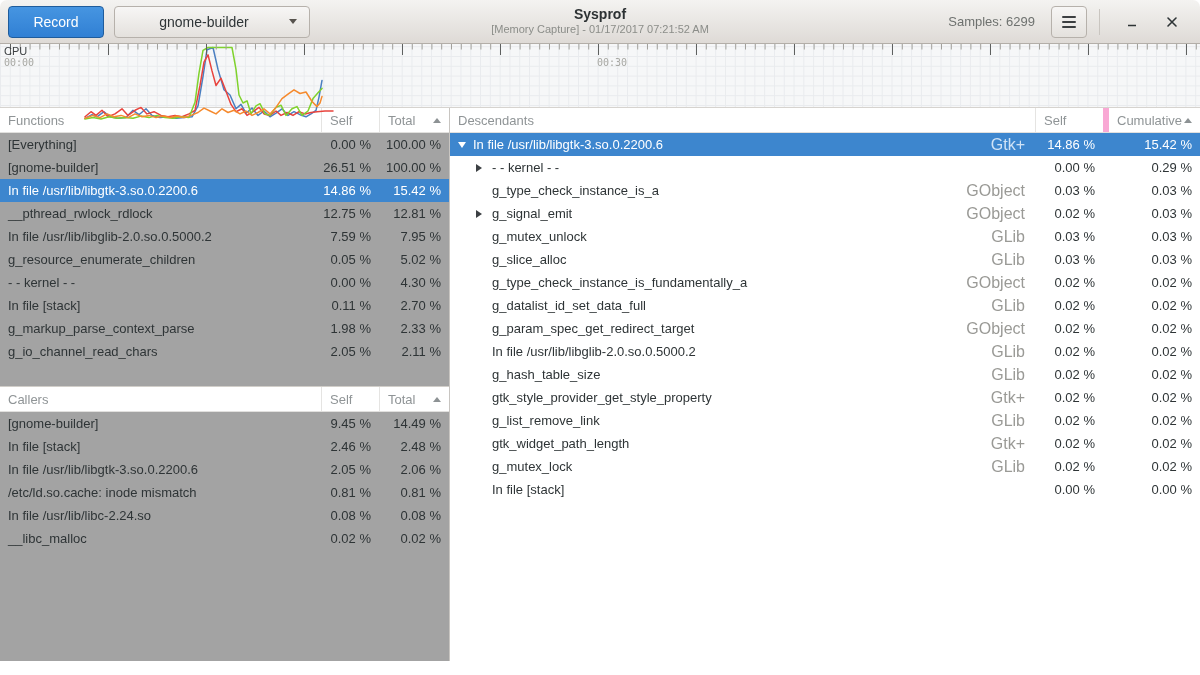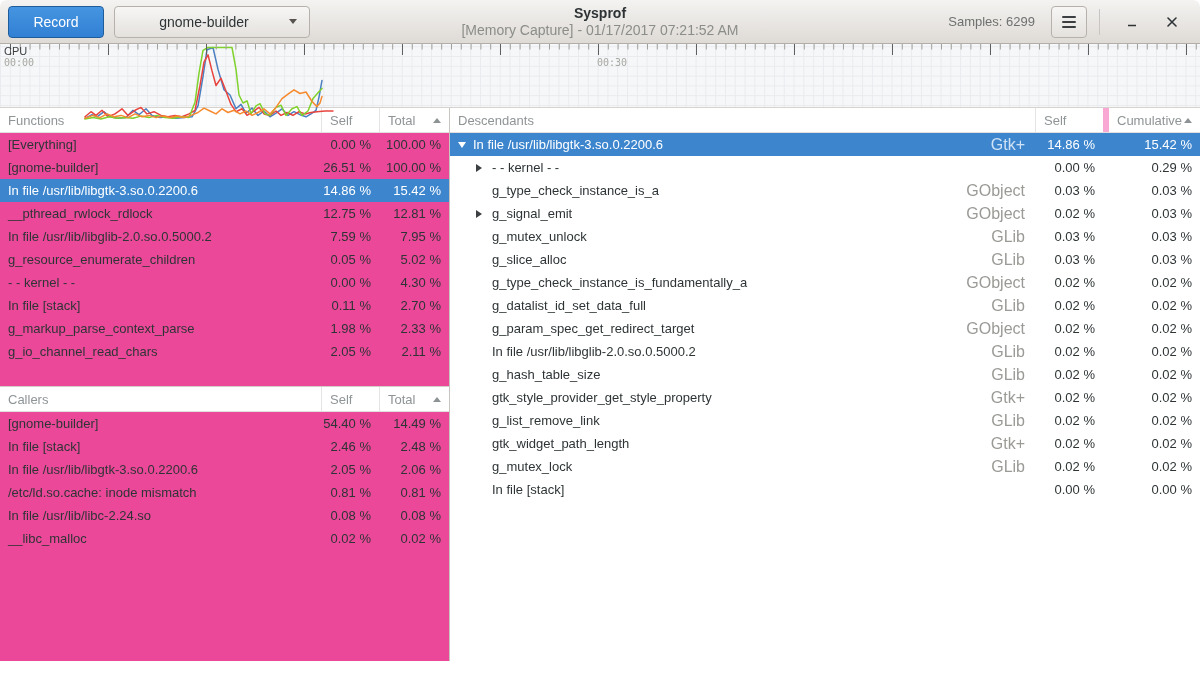--- a/index.html
+++ b/index.html
@@ -22,21 +22,21 @@
   }
   .btn.suggested{
     width:96px;color:#ffffff;border-color:#1f5c9c;
     background:linear-gradient(to bottom,#4695e1,#3180d4);
   }
   .btn.combo{width:196px;padding:0 12px;}
   .btn.combo .lbl{flex:1;text-align:center;}
   .caret{width:0;height:0;border-left:4px solid transparent;border-right:4px solid transparent;border-top:5px solid #57534e;margin-left:8px;}
   .titlebox{position:absolute;left:50%;top:50%;transform:translate(-50%,-50%);text-align:center;line-height:1.25;pointer-events:none;}
   .title{font-size:14px;font-weight:bold;color:#2d3234;}
-  .subtitle{font-size:14px;color:#8b8d89;}
+  .subtitle{font-size:11px;color:#8b8d89;}
   .hdr-right{margin-left:auto;display:flex;align-items:center;}
   .samples{font-size:13px;color:#6e716f;margin-right:16px;}
   .btn.menu{width:36px;}
   .hamburger{display:flex;flex-direction:column;gap:3px;}
   .hamburger i{display:block;width:14px;height:2px;background:#3c3f41;border-radius:1px;}
   .vsep{width:1px;height:26px;background:#c9c5c0;margin:0 12px 0 12px;display:inline-block;}
   .winbtn{width:28px;height:28px;border:none;background:transparent;display:flex;align-items:center;justify-content:center;margin:0 6px;cursor:default;padding:0;}
   
   .cpu{
     position:relative;height:64px;box-sizing:border-box;
@@ -46,21 +46,21 @@
       linear-gradient(to bottom,#e9ebee 1px,transparent 1px);
     background-size:9.8px 9.8px;background-position:0 12px;
     border-bottom:1px solid #d6d3cf;
   }
   .cpu svg{position:absolute;left:0;top:0;}
   .cpu-label{position:absolute;left:4px;top:1px;font-size:11px;color:#3c4043;z-index:4;}
   .tlabel{position:absolute;top:13px;font-size:10px;color:#a7a7a2;font-family:"DejaVu Sans Mono",monospace;z-index:4;}
   .t0{left:4px;} .t30{left:597px;}
   
   .main{display:flex;height:553px;background:#fff;}
-  .left{width:450px;box-sizing:border-box;border-right:1px solid #c8c5c1;display:flex;flex-direction:column;background:#ec4899;}
+  .left{width:450px;box-sizing:border-box;border-right:1px solid #c8c5c1;display:flex;flex-direction:column;background:#a3a3a3;}
   .right{flex:1;display:flex;flex-direction:column;background:#fff;}
   .pane-functions{height:278px;overflow:hidden;}
   .pane-callers{border-top:1px solid #d1cec9;}
   .thead{height:25px;display:flex;align-items:center;background:#ffffff;border-bottom:1px solid #e1e0de;color:#8f9496;font-size:13px;box-sizing:border-box;}
   .th{height:100%;display:flex;align-items:center;box-sizing:border-box;padding:0 8px;}
   .th.name{flex:1;}
   .th.w-self{width:58px;border-left:1px solid #e5e4e2;}
   .th.w-total{width:70px;border-left:1px solid #e5e4e2;}
   .th.w-dself{width:68px;border-left:1px solid #e5e4e2;}
   .th.w-dcum{width:97px;border-left:6px solid #f9a8d4;}
@@ -323,21 +323,21 @@
           <div class="th name">Callers</div>
           <div class="th w-self">Self</div>
           <div class="th w-total">
             <span>Total</span>
             <i class="sort-up"></i>
           </div>
         </div>
         <div id="ca-rows">
             <div class="trow">
               <div class="cell name">[gnome-builder]</div>
-              <div class="cell num w-self">54.40 %</div>
+              <div class="cell num w-self">9.45 %</div>
               <div class="cell num w-total">14.49 %</div>
             </div>
             <div class="trow">
               <div class="cell name">In file [stack]</div>
               <div class="cell num w-self">2.46 %</div>
               <div class="cell num w-total">2.48 %</div>
             </div>
             <div class="trow">
               <div class="cell name">In file /usr/lib/libgtk-3.so.0.2200.6</div>
               <div class="cell num w-self">2.05 %</div>

